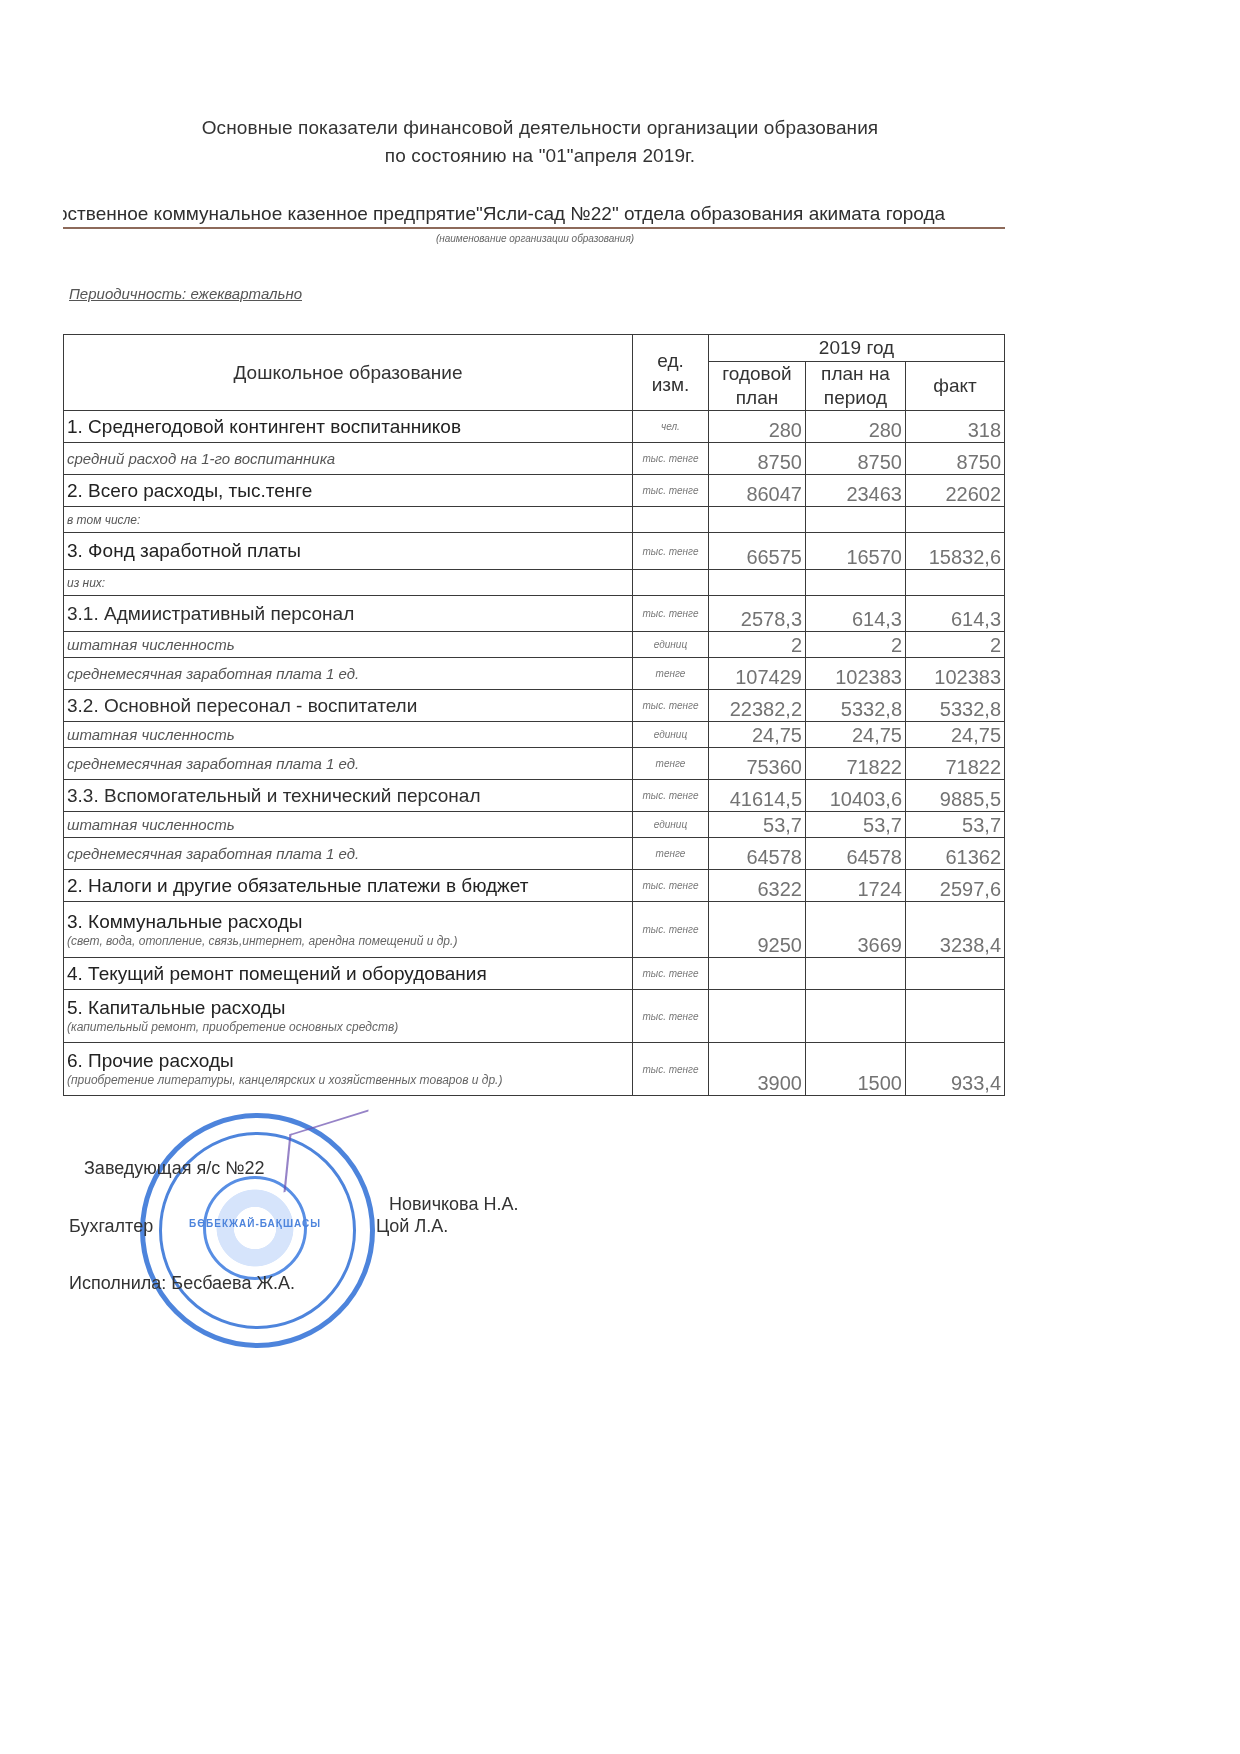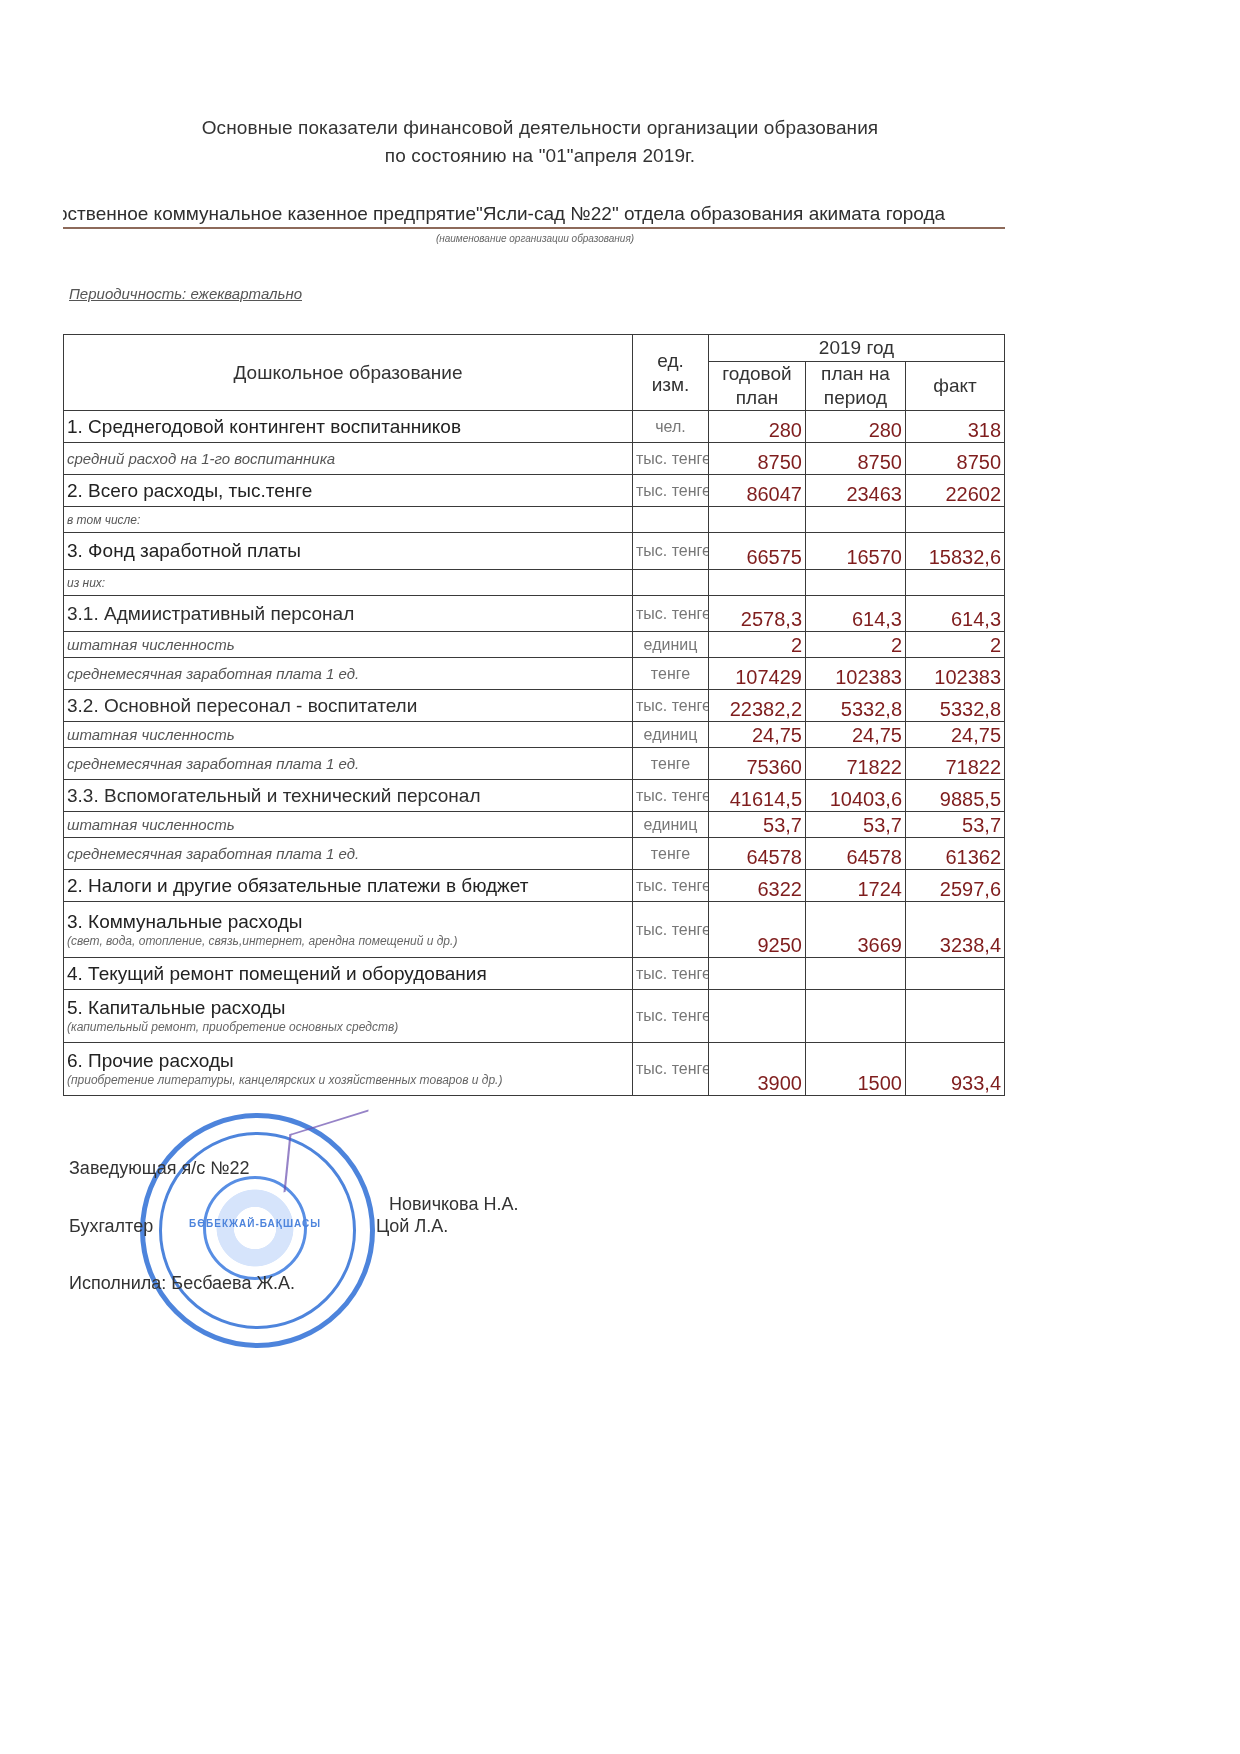--- a/index.html
+++ b/index.html
@@ -41,22 +41,22 @@
   th { font-weight:normal; color:#333; font-size:19px; line-height:24px; }
   th.hdr-main { text-align:center; }
   th.hdr-unit { text-align:center; }
   th.hdr-year { height:26px; }
   th.hdr-sub { height:48px; }
   td.label { font-size:19px; color:#2e2e2e; }
   td.label.bold { color:#222; }
   td.label.it { font-style:italic; font-size:15px; color:#555; }
   td.label .sub { display:block; font-style:italic; font-size:12px; color:#666; line-height:16px; }
   td.label .main { display:block; line-height:22px; }
-  td.unit { font-size:16px; color:#777; text-align:center; }
-  td.num { text-align:right; font-size:20px; color:#7f1d1d; vertical-align:bottom; padding-right:3px; }
+  td.unit { font-size:10px; font-style:italic; color:#777; text-align:center; }
+  td.num { text-align:right; font-size:20px; color:#737373; vertical-align:bottom; padding-right:3px; }
   tr.r-big td { height:31px; }
   tr.r-small td { height:25px; }
   tr.r-tall td { height:52px; }
   tr.r-tall td.unit { vertical-align:middle; }
   .sign {
     position:absolute; font-size:18px; color:#333;
   }
   .stamp {
     position:absolute; left:140px; top:1113px; width:225px; height:225px; border-radius:50%;
     border:5px solid #2f6fd6; opacity:0.85;
@@ -261,17 +261,17 @@
   </tr>
 </tbody>
   </table>
 
 <div class="stamp">
   <div class="stamp-inner"></div>
   <div class="stamp-text">БӨБЕКЖАЙ-БАҚШАСЫ</div>
 </div>
 <div class="signature"></div>
 
-<div class="sign" style="left:69px; top:1158px;">Заведующая я/с №22</div>
+<div class="sign" style="left:84px; top:1158px;">Заведующая я/с №22</div>
 <div class="sign" style="left:389px; top:1194px;">Новичкова Н.А.</div>
 <div class="sign" style="left:69px; top:1216px;">Бухгалтер</div>
 <div class="sign" style="left:376px; top:1216px;">Цой Л.А.</div>
 <div class="sign" style="left:69px; top:1273px;">Исполнила: Бесбаева Ж.А.</div>
 
 </body></html>

